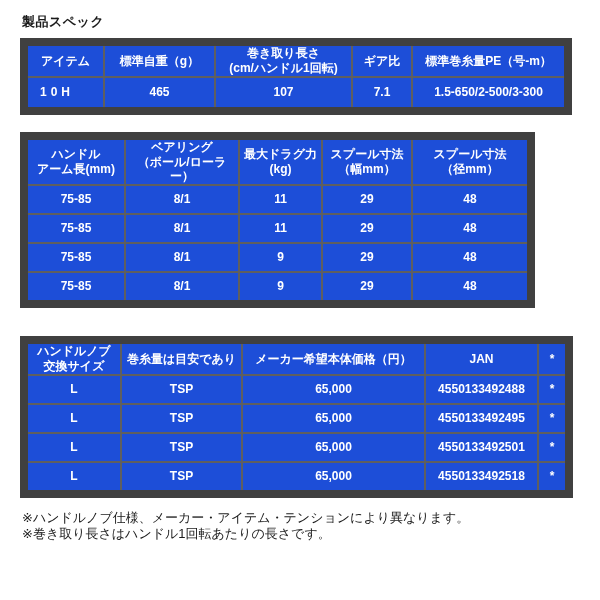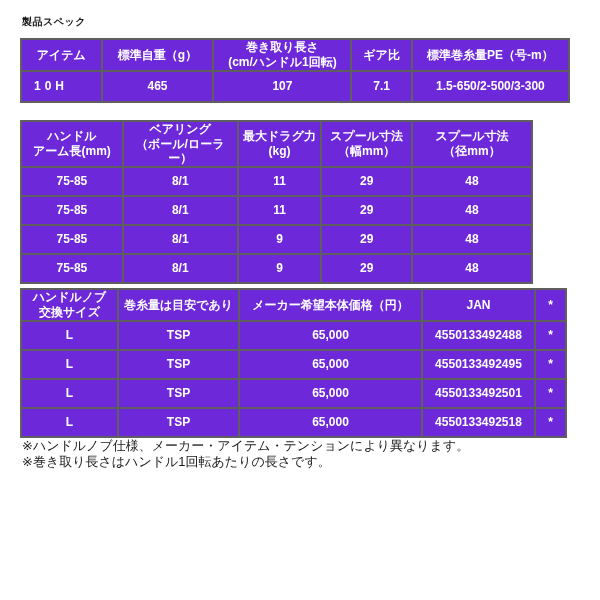--- a/index.html
+++ b/index.html
@@ -5,59 +5,59 @@
   html, body { margin: 0; padding: 0; }
   .page {
     width: 600px; height: 600px;
     background: #ffffff;
     box-sizing: border-box;
     padding: 13px 0 0 20px;
     font-family: "Liberation Sans", "DejaVu Sans", sans-serif;
     overflow: hidden;
   }
   .title {
-    font-size: 10px;
+    font-size: 13px;
     font-weight: bold;
     color: #1a1a1a;
     line-height: 17px;
     margin: 0 0 8px 2px;
     letter-spacing: 0.5px;
   }
   table.spec {
     border-collapse: collapse;
     table-layout: fixed;
-    background: #6d28d9;
-    border: 1px solid #404040;
+    background: #1d4ed8;
+    border: 8px solid #404040;
   }
   table.spec th, table.spec td {
     border: 2px solid #5f5f5f;
     color: #ffffff;
     font-size: 12px;
     font-weight: bold;
     text-align: center;
     vertical-align: middle;
     padding: 0 2px;
     white-space: pre-line;
     line-height: 1.22;
     overflow: hidden;
   }
   .t1 { width: 550px; margin-bottom: 17px; }
   .t1 th { height: 30px; }
   .t1 td { height: 29px; }
   .t1 .c0 { width: 80px; } .t1 .c1 { width: 111px; } .t1 .c2 { width: 137px; }
   .t1 .c3 { width: 60px; }  .t1 .c4 { width: 156px; }
   .t1 td.item-cell { text-align: left; padding-left: 12px; letter-spacing: 4px; }
 
-  .t2 { width: 513px; margin-bottom: 4px; }
+  .t2 { width: 513px; margin-bottom: 28px; }
   .t2 th { height: 32px; }
   .t2 td { height: 27px; }
   .t2 .c0 { width: 101px; } .t2 .c1 { width: 114px; } .t2 .c2 { width: 83px; }
   .t2 .c3 { width: 90px; }  .t2 .c4 { width: 119px; }
 
-  .t3 { width: 460px; }
+  .t3 { width: 460px; margin-bottom: 12px; }
   .t3 th { height: 30px; }
   .t3 td { height: 27px; }
   .t3 .c0 { width: 97px; } .t3 .c1 { width: 121px; } .t3 .c2 { width: 183px; }
   .t3 .c3 { width: 113px; } .t3 .c4 { width: 31px; }
 
   .footnotes {
     color: #1a1a1a;
     font-size: 13px;
     line-height: 16px;
     margin-left: 2px;

